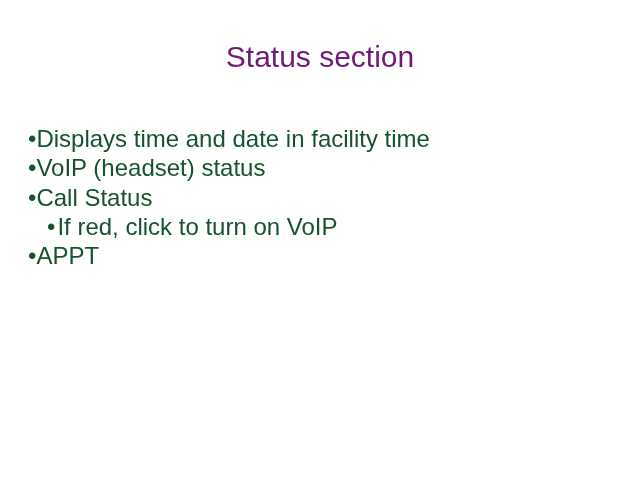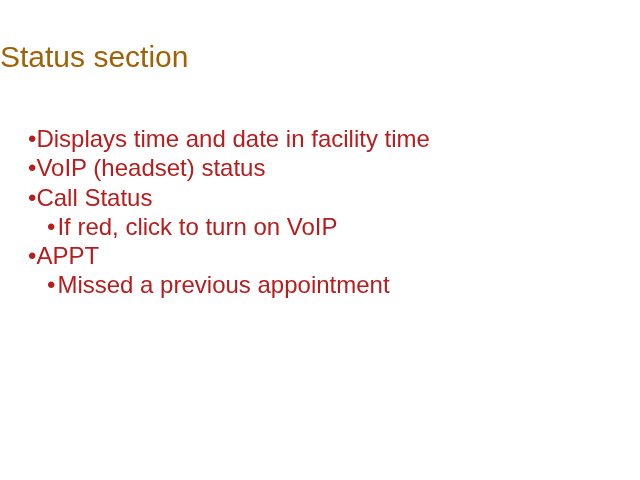--- a/index.html
+++ b/index.html
@@ -20,38 +20,39 @@
     width: 640px;
     height: 480px;
     background: #ffffff;
     box-sizing: border-box;
   }
   .slide-title {
     position: absolute;
     top: 39px;
     left: 0;
     width: 640px;
+    text-align: center;
     font-size: 30px;
     line-height: 36px;
     font-weight: normal;
-    color: #a16207;
+    color: #701a75;
     letter-spacing: 0px;
     white-space: nowrap;
   }
   .body-list {
     position: absolute;
     top: 124px;
     left: 28px;
     width: 600px;
   }
   .bullet-line {
     display: block;
     font-size: 24px;
     line-height: 29.3px;
-    color: #b91c1c;
+    color: #14532d;
     white-space: nowrap;
     position: relative;
   }
   .bullet-line.level-1 {
     padding-left: 0px;
   }
   .bullet-line.level-2 {
     padding-left: 19px;
   }
   .bullet-glyph {
@@ -77,16 +78,15 @@
 <div class="slide">
 
   <div class="slide-title">Status section</div>
 
   <div class="body-list">
       <div class="bullet-line level-1"><span class="bullet-glyph">•</span><span class="bullet-text">Displays time and date in facility time</span></div>
       <div class="bullet-line level-1"><span class="bullet-glyph">•</span><span class="bullet-text">VoIP (headset) status</span></div>
       <div class="bullet-line level-1"><span class="bullet-glyph">•</span><span class="bullet-text">Call Status</span></div>
       <div class="bullet-line level-2"><span class="bullet-glyph">•</span><span class="bullet-text">If red, click to turn on VoIP</span></div>
       <div class="bullet-line level-1"><span class="bullet-glyph">•</span><span class="bullet-text">APPT</span></div>
-      <div class="bullet-line level-2"><span class="bullet-glyph">•</span><span class="bullet-text">Missed a previous appointment</span></div>
     </div>
 
 </div>
 
 </body></html>

